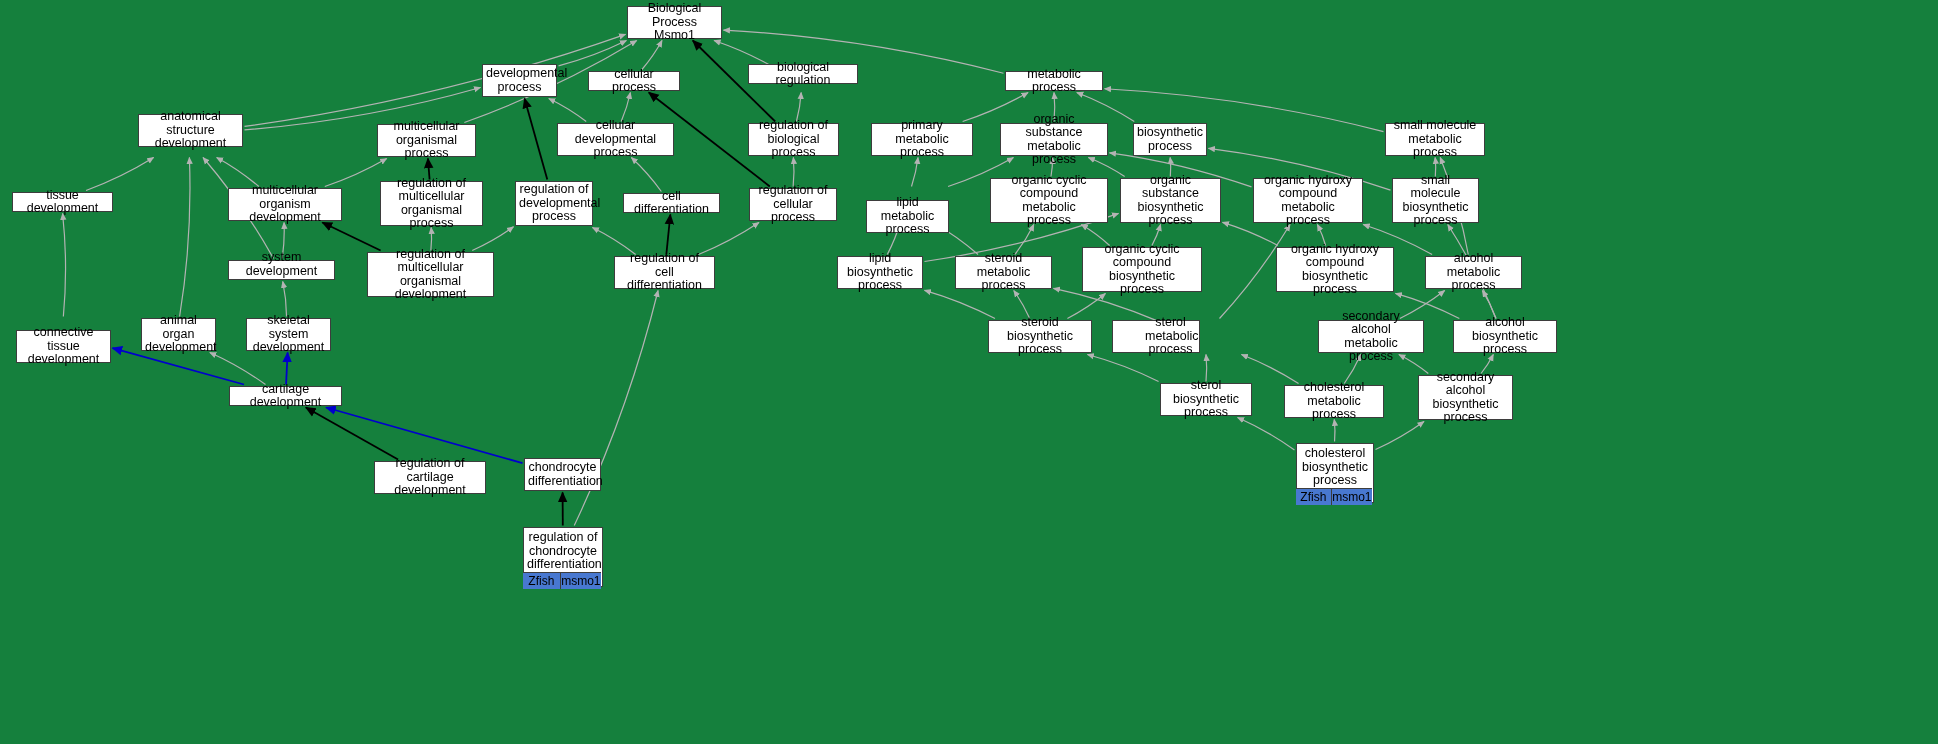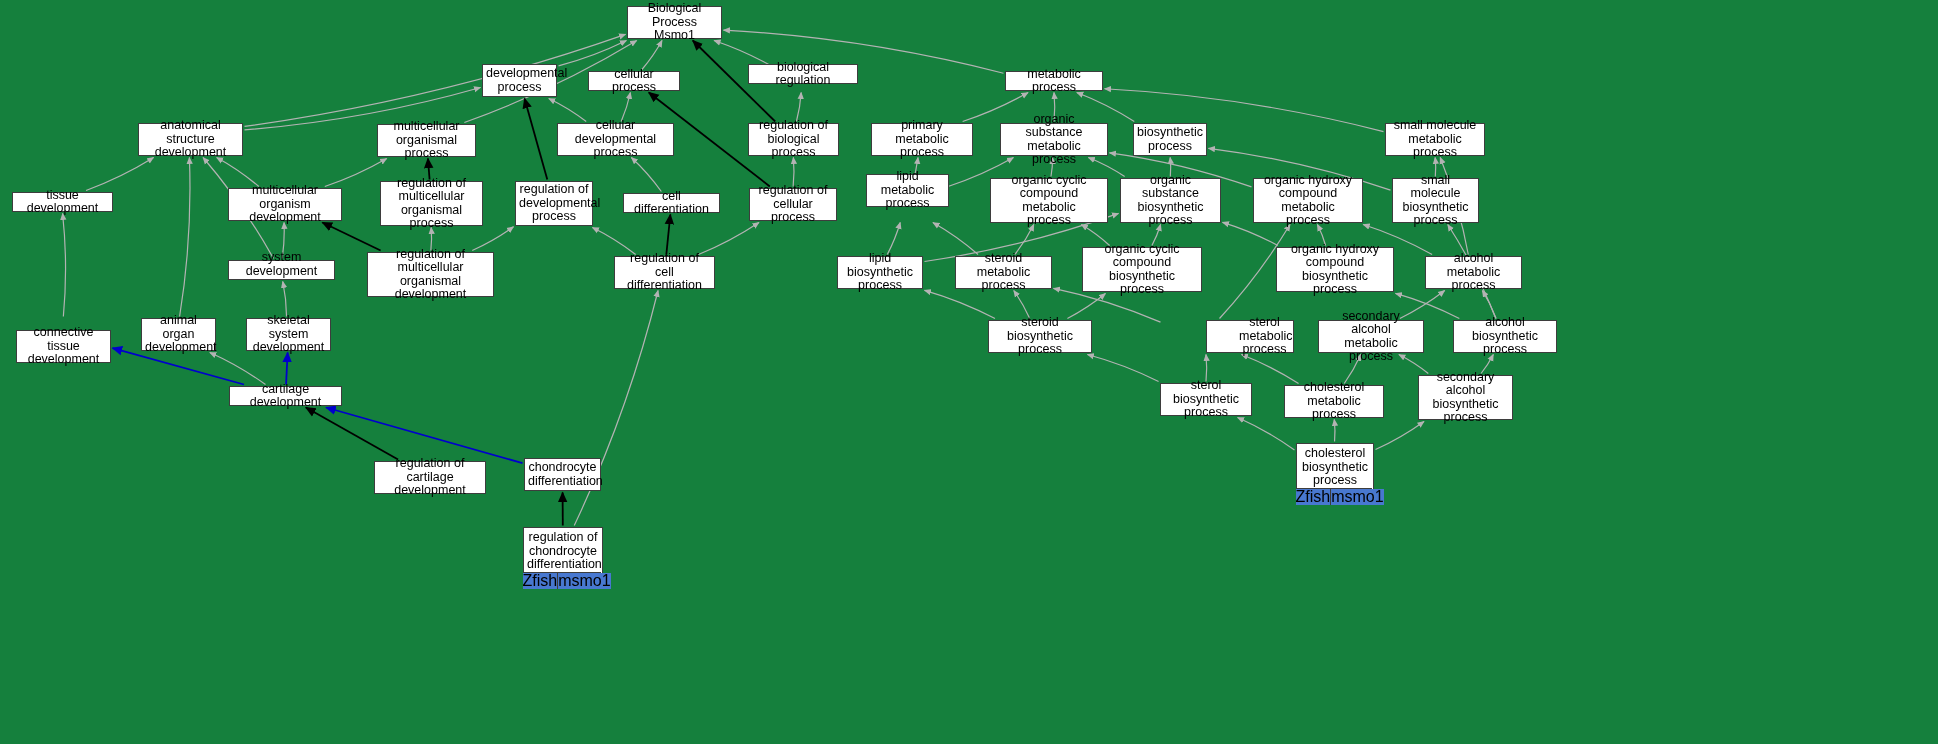--- a/index.html
+++ b/index.html
@@ -51,21 +51,21 @@
   }
   .gene-strip {
     display: flex;
     width: calc(100% + 6px);
     margin-left: -3px;
     margin-top: auto;
     border-top: 1.4px solid #3d3d3d;
   }
   .gene-cell {
     flex: 1 1 50%;
-    font-size: 16px;
+    font-size: 12px;
     line-height: 16px;
     background: #4878d0;
     color: #000000;
     text-align: center;
     box-sizing: border-box;
   }
   .gene-cell.left {
     border-right: 1.4px solid #3d3d3d;
   }
 </style>
@@ -163,21 +163,21 @@
       <path d="M 1294.5 449.9244186046512 Q 1267.6671392975795 430.8668011390603 1237.591836734694 417.5" fill="none" stroke="#b3b3b3" stroke-width="1.2" marker-end="url(#arrow-is_a)"></path>
       <path d="M 1375.5 449.5689655172414 Q 1401.1617264215574 437.9603105731902 1424.0165562913908 421.5" fill="none" stroke="#b3b3b3" stroke-width="1.2" marker-end="url(#arrow-is_a)"></path>
     </svg>
 <div class="node" style="left: 627px; top: 6px; width: 95px; height: 33px;"><span class="node-label">Biological Process
 Msmo1</span></div>
     <div class="node" style="left: 482px; top: 64px; width: 75px; height: 33px;"><span class="node-label">developmental
 process</span></div>
     <div class="node" style="left: 588px; top: 71px; width: 92px; height: 20px;"><span class="node-label">cellular process</span></div>
     <div class="node" style="left: 748px; top: 64px; width: 110px; height: 20px;"><span class="node-label">biological regulation</span></div>
     <div class="node" style="left: 1005px; top: 71px; width: 98px; height: 20px;"><span class="node-label">metabolic process</span></div>
-    <div class="node" style="left: 138px; top: 123px; width: 105px; height: 33px;"><span class="node-label">anatomical structure
+    <div class="node" style="left: 138px; top: 114px; width: 105px; height: 33px;"><span class="node-label">anatomical structure
 development</span></div>
     <div class="node" style="left: 377px; top: 124px; width: 99px; height: 33px;"><span class="node-label">multicellular
 organismal process</span></div>
     <div class="node" style="left: 557px; top: 123px; width: 117px; height: 33px;"><span class="node-label">cellular developmental
 process</span></div>
     <div class="node" style="left: 748px; top: 123px; width: 91px; height: 33px;"><span class="node-label">regulation of
 biological process</span></div>
     <div class="node" style="left: 871px; top: 123px; width: 102px; height: 33px;"><span class="node-label">primary metabolic
 process</span></div>
     <div class="node" style="left: 1000px; top: 123px; width: 108px; height: 33px;"><span class="node-label">organic substance
@@ -191,21 +191,21 @@
 organism development</span></div>
     <div class="node" style="left: 380px; top: 181px; width: 103px; height: 45px;"><span class="node-label">regulation of
 multicellular
 organismal process</span></div>
     <div class="node" style="left: 515px; top: 181px; width: 78px; height: 45px;"><span class="node-label">regulation of
 developmental
 process</span></div>
     <div class="node" style="left: 623px; top: 193px; width: 97px; height: 20px;"><span class="node-label">cell differentiation</span></div>
     <div class="node" style="left: 749px; top: 188px; width: 88px; height: 33px;"><span class="node-label">regulation of
 cellular process</span></div>
-    <div class="node" style="left: 866px; top: 174px; width: 83px; height: 33px;"><span class="node-label">lipid metabolic
+    <div class="node" style="left: 866px; top: 200px; width: 83px; height: 33px;"><span class="node-label">lipid metabolic
 process</span></div>
     <div class="node" style="left: 990px; top: 178px; width: 118px; height: 45px;"><span class="node-label">organic cyclic
 compound metabolic
 process</span></div>
     <div class="node" style="left: 1120px; top: 178px; width: 101px; height: 45px;"><span class="node-label">organic substance
 biosynthetic
 process</span></div>
     <div class="node" style="left: 1253px; top: 178px; width: 110px; height: 45px;"><span class="node-label">organic hydroxy
 compound metabolic
 process</span></div>
@@ -231,21 +231,21 @@
     <div class="node" style="left: 1082px; top: 247px; width: 120px; height: 45px;"><span class="node-label">organic cyclic
 compound biosynthetic
 process</span></div>
     <div class="node" style="left: 1276px; top: 247px; width: 118px; height: 45px;"><span class="node-label">organic hydroxy
 compound biosynthetic
 process</span></div>
     <div class="node" style="left: 1425px; top: 256px; width: 97px; height: 33px;"><span class="node-label">alcohol metabolic
 process</span></div>
     <div class="node" style="left: 988px; top: 320px; width: 104px; height: 33px;"><span class="node-label">steroid biosynthetic
 process</span></div>
-    <div class="node" style="left: 1206px; top: 320px; width: 88px; height: 33px; padding-left: 32px;"><span class="node-label">sterol metabolic
+    <div class="node" style="left: 1112px; top: 320px; width: 88px; height: 33px; padding-left: 32px;"><span class="node-label">sterol metabolic
 process</span></div>
     <div class="node" style="left: 1318px; top: 320px; width: 106px; height: 33px;"><span class="node-label">secondary alcohol
 metabolic process</span></div>
     <div class="node" style="left: 1453px; top: 320px; width: 104px; height: 33px;"><span class="node-label">alcohol biosynthetic
 process</span></div>
     <div class="node" style="left: 1160px; top: 383px; width: 92px; height: 33px;"><span class="node-label">sterol biosynthetic
 process</span></div>
     <div class="node" style="left: 1284px; top: 385px; width: 100px; height: 33px;"><span class="node-label">cholesterol
 metabolic process</span></div>
     <div class="node" style="left: 1418px; top: 375px; width: 95px; height: 45px;"><span class="node-label">secondary alcohol

